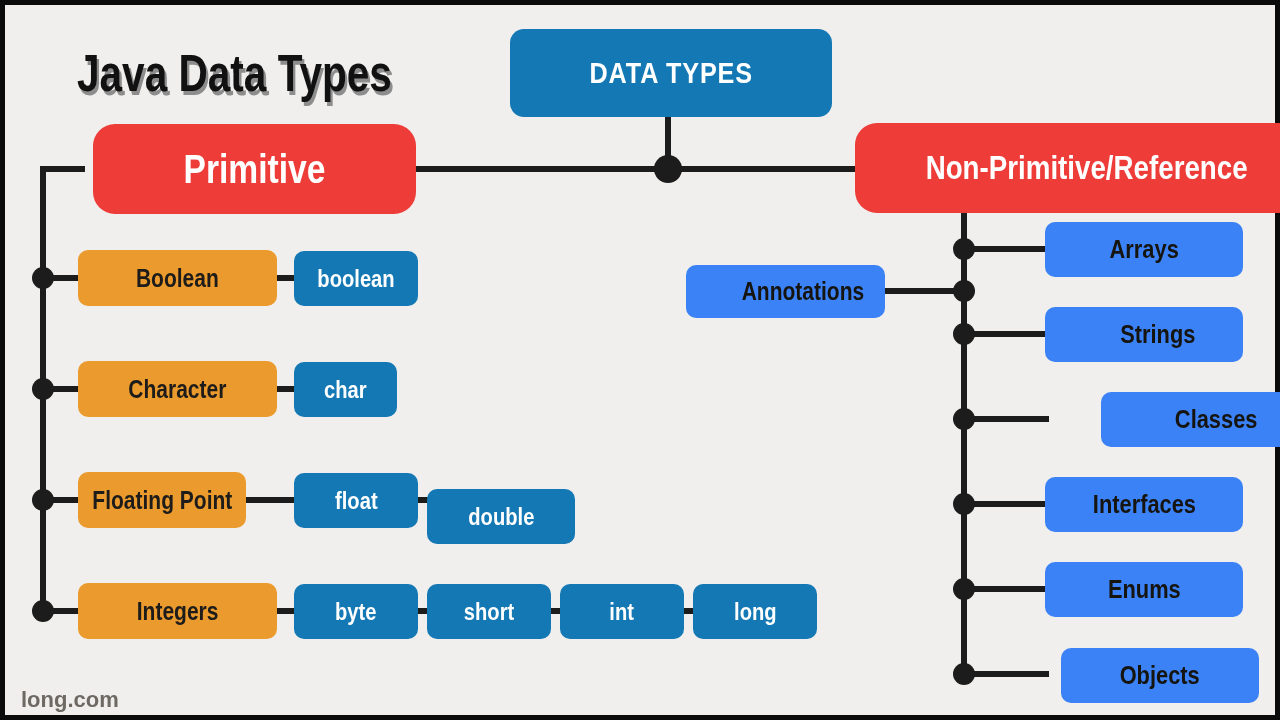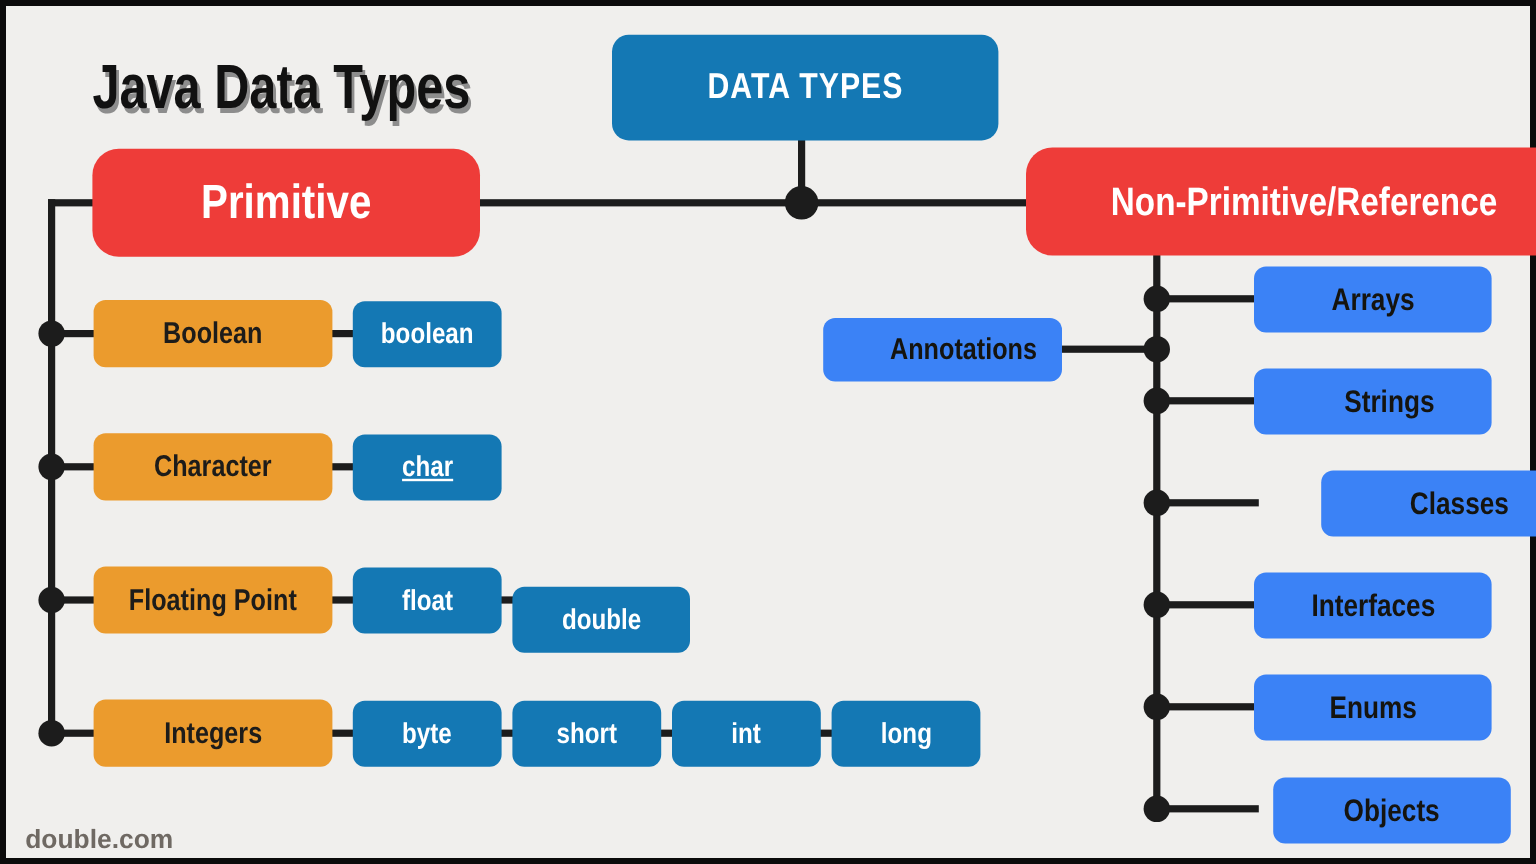--- a/index.html
+++ b/index.html
@@ -105,44 +105,44 @@
   <div class="dot" style="left:948px; top:488px;"></div>
   <div class="dot" style="left:948px; top:573px;"></div>
   <div class="dot" style="left:948px; top:658px;"></div>
 
   <div id="title">Java Data Types</div>
 
   <div class="box blue" style="left:505px; top:24px; width:322px; height:88px;">
     <span class="cond t-root">DATA TYPES</span>
   </div>
 
-  <div class="box red" style="left:72px; top:119px; width:323px; height:90px;">
+  <div class="box red" style="left:88px; top:119px; width:323px; height:90px;">
     <span class="cond t-red-l">Primitive</span>
   </div>
   <div class="box red" style="left:850px; top:118px; width:464px; height:90px;">
     <span class="cond t-red-r">Non-Primitive/Reference</span>
   </div>
 
   <div class="box orange" style="left:73px; top:245px; width:199px; height:56px;">
     <span class="cond t-cat">Boolean</span>
   </div>
   <div class="box orange" style="left:73px; top:356px; width:199px; height:56px;">
     <span class="cond t-cat">Character</span>
   </div>
-  <div class="box orange" style="left:73px; top:467px; width:199px; height:56px;">
+  <div class="box orange" style="left:73px; top:467px; width:168px; height:56px;">
     <span class="cond t-cat">Floating Point</span>
   </div>
   <div class="box orange" style="left:73px; top:578px; width:199px; height:56px;">
     <span class="cond t-cat">Integers</span>
   </div>
 
   <div class="box blue" style="left:289px; top:246px; width:124px; height:55px; border-radius:10px;">
     <span class="cond t-type">boolean</span>
   </div>
-  <div class="box blue" style="left:289px; top:357px; width:124px; height:55px; border-radius:10px;text-decoration:underline;">
+  <div class="box blue" style="left:289px; top:357px; width:103px; height:55px; border-radius:10px;">
     <span class="cond t-type">char</span>
   </div>
   <div class="box blue" style="left:289px; top:468px; width:124px; height:55px; border-radius:10px;">
     <span class="cond t-type">float</span>
   </div>
   <div class="box blue" style="left:422px; top:484px; width:148px; height:55px; border-radius:10px;">
     <span class="cond t-type">double</span>
   </div>
   <div class="box blue" style="left:289px; top:579px; width:124px; height:55px; border-radius:10px;">
     <span class="cond t-type">byte</span>
@@ -173,15 +173,15 @@
   <div class="box green" style="left:1040px; top:472px; width:198px; height:55px;">
     <span class="cond t-item">Interfaces</span>
   </div>
   <div class="box green" style="left:1040px; top:557px; width:198px; height:55px;">
     <span class="cond t-item">Enums</span>
   </div>
   <div class="box green" style="left:1040px; top:643px; width:198px; height:55px;margin-left:16px;">
     <span class="cond t-item">Objects</span>
   </div>
 
-  <div id="watermark">double.com</div>
+  <div id="watermark">long.com</div>
 
 </div>
 
 </body></html>

